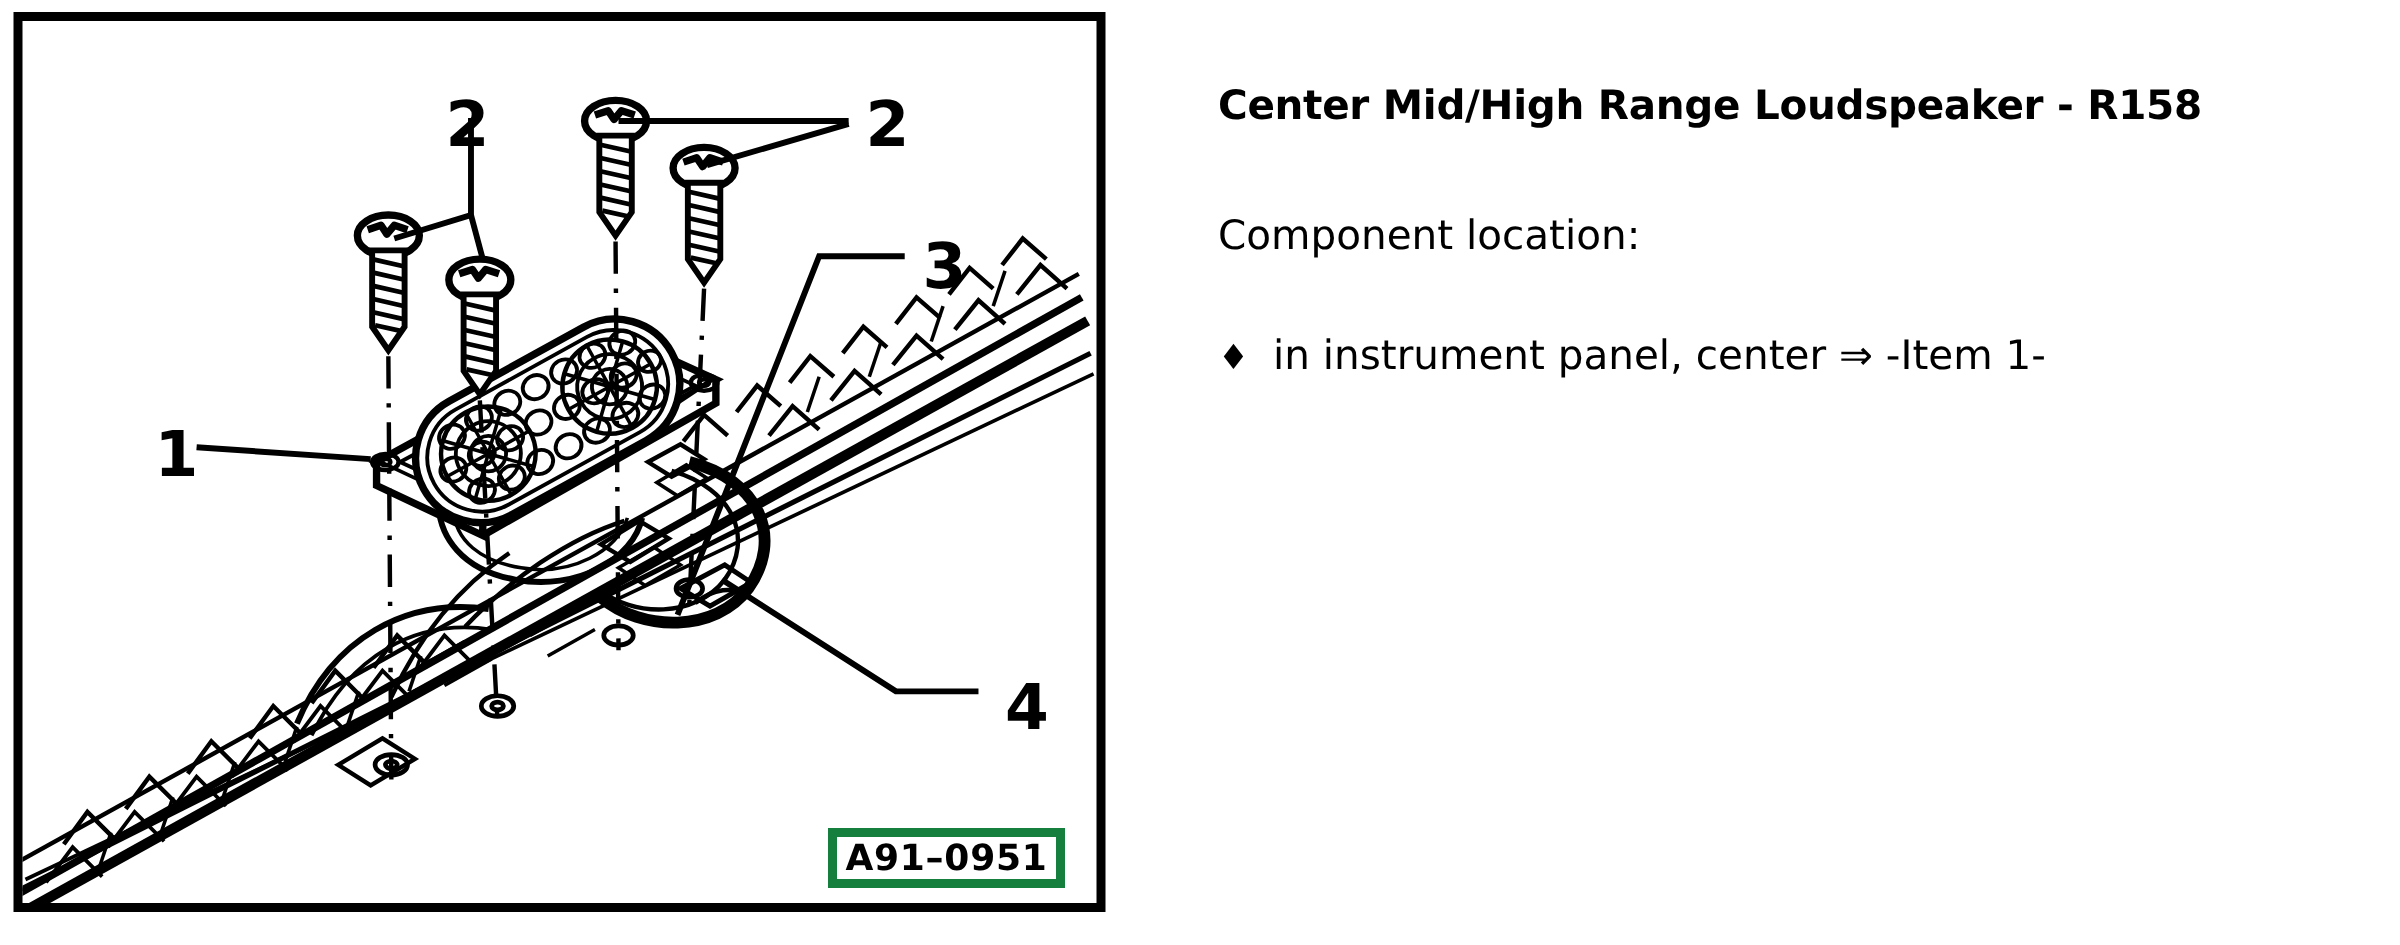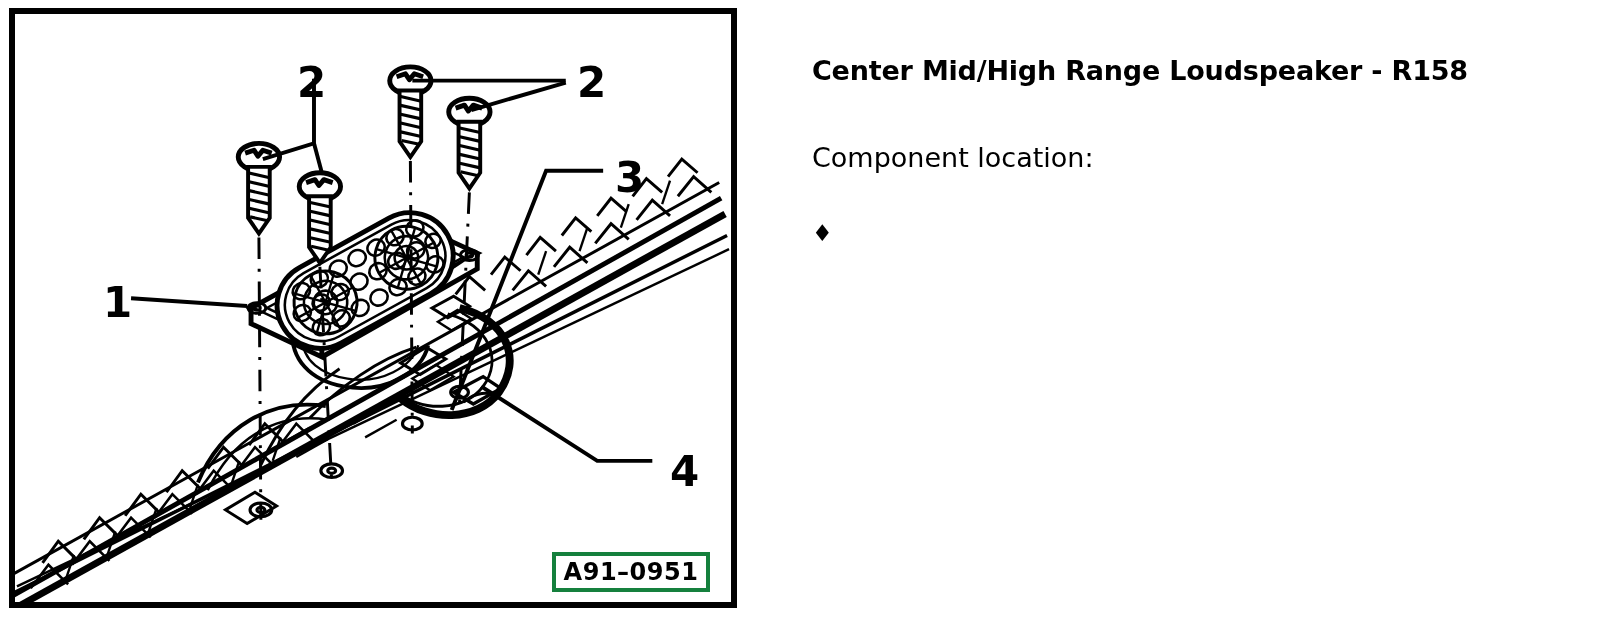--- a/index.html
+++ b/index.html
@@ -9,21 +9,21 @@
   
   .figure-frame{
     position:absolute;left:9px;top:8px;width:728px;height:600px;
     border:6px solid #000;background:#fff;box-sizing:border-box;
   }
   .figure-canvas{position:absolute;left:0;top:0;width:100%;height:100%;}
 
   
   .fig-id{
     position:absolute;left:537px;top:538px;width:158px;height:40px;
-    border:4px solid #15803d;background:#fff;box-sizing:border-box;
+    border:6px solid #15803d;background:#fff;box-sizing:border-box;
     display:flex;align-items:center;justify-content:center;
   }
   .fig-id span{
     font-family:"DejaVu Sans",sans-serif;font-weight:bold;font-size:24px;
     letter-spacing:0.5px;line-height:1;
   }
 
   
   .callout{
     position:absolute;font-family:"DejaVu Sans",sans-serif;font-weight:bold;
@@ -284,16 +284,17 @@
     <div class="fig-id">
       <span>A91–0951</span>
     </div>
   </div>
 
   <div class="text-panel">
     <div class="doc-title">Center Mid/High Range Loudspeaker - R158</div>
     <div class="doc-sub">Component location:</div>
     <div class="bullet-row">
       <span class="bullet-mark">♦</span>
+      <span class="bullet-text">in instrument panel, center ⇒ -Item 1-</span>
     </div>
   </div>
 
 </div>
 
 </body></html>

